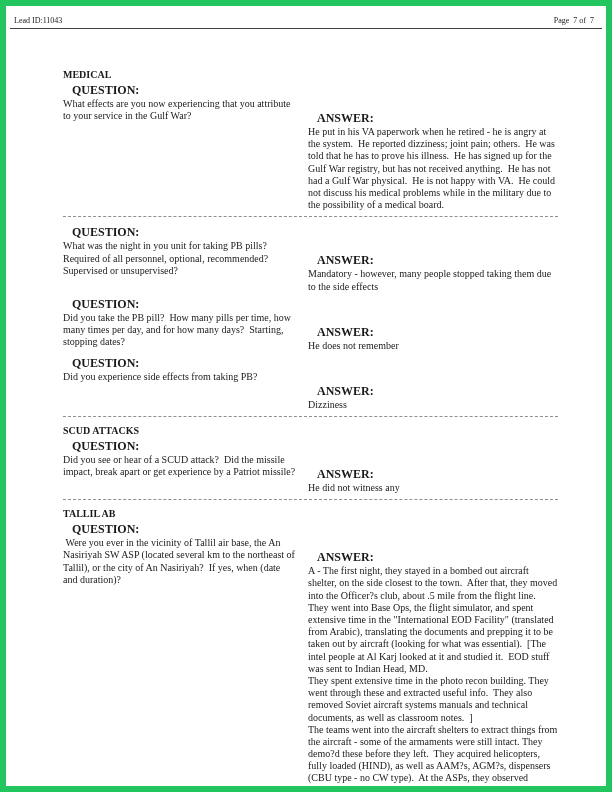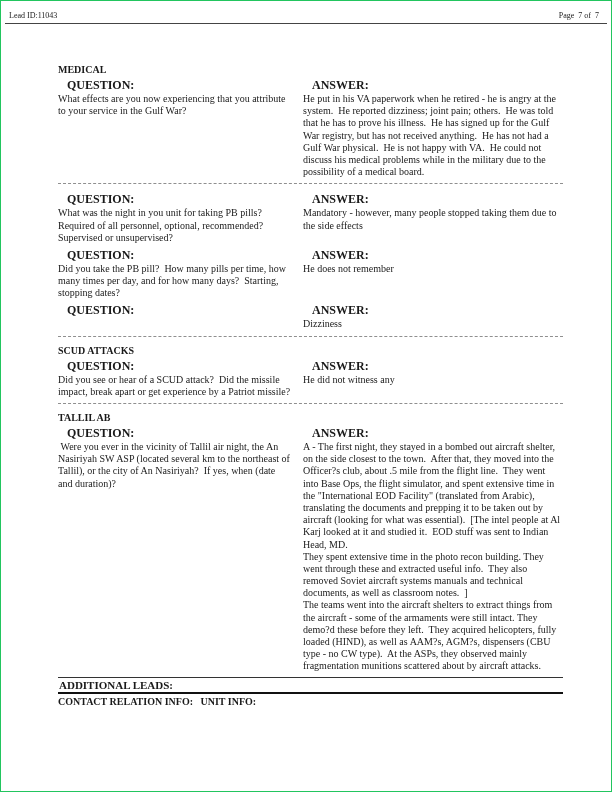--- a/index.html
+++ b/index.html
@@ -8,21 +8,21 @@
     font-family: "Liberation Serif", serif;
     color: #1a1a1a;
     -webkit-font-smoothing: antialiased;
   }
   .page {
     position: relative;
     width: 612px;
     height: 792px;
     background: #ffffff;
     overflow: hidden;
-    border: 1px solid #22c55e;
+    border: 6px solid #22c55e;
   }
   .page-header {
     display: flex;
     justify-content: space-between;
     align-items: flex-end;
     padding: 10px 12px 0 8px;
     font-size: 8px;
     white-space: pre;
   }
   .header-rule {
@@ -40,21 +40,21 @@
   .qa-row {
     display: flex;
     align-items: flex-start;
     margin-bottom: 4px;
   }
   .q-col {
     width: 245px;
     flex: 0 0 245px;
     padding-right: 12px;
   }
-  .a-col { flex: 1 1 auto; }
+  .a-col { flex: 1 1 auto; margin-top: 28px; }
   .qa-label {
     font-weight: bold;
     font-size: 12px;
     padding-left: 9px;
     line-height: 1.25;
   }
   .qa-text {
     font-size: 10px;
     line-height: 1.22;
     white-space: pre-wrap;
@@ -129,20 +129,21 @@
         </div>
         <div class="a-col">
           <div class="qa-label">ANSWER:</div>
           <div class="qa-text">He does not remember</div>
         </div>
       </div>
 
       <div class="qa-row">
         <div class="q-col">
           <div class="qa-label">QUESTION:</div>
+          <div class="qa-text">Did you experience side effects from taking PB?</div>
         </div>
         <div class="a-col">
           <div class="qa-label">ANSWER:</div>
           <div class="qa-text">Dizziness</div>
         </div>
       </div>
     </div>
 
     <div class="separator"></div>
 
@@ -160,21 +161,21 @@
       </div>
     </div>
 
     <div class="separator"></div>
 
     <div class="section">
       <div class="section-title">TALLIL AB</div>
       <div class="qa-row">
         <div class="q-col">
           <div class="qa-label">QUESTION:</div>
-          <div class="qa-text"> Were you ever in the vicinity of Tallil air night, the An Nasiriyah SW ASP (located several km to the northeast of Tallil), or the city of An Nasiriyah?  If yes, when (date and duration)?</div>
+          <div class="qa-text"> Were you ever in the vicinity of Tallil air base, the An Nasiriyah SW ASP (located several km to the northeast of Tallil), or the city of An Nasiriyah?  If yes, when (date and duration)?</div>
         </div>
         <div class="a-col">
           <div class="qa-label">ANSWER:</div>
           <div class="qa-text">A - The first night, they stayed in a bombed out aircraft shelter, on the side closest to the town.  After that, they moved into the Officer?s club, about .5 mile from the flight line.  They went into Base Ops, the flight simulator, and spent extensive time in the "International EOD Facility" (translated from Arabic), translating the documents and prepping it to be taken out by aircraft (looking for what was essential).  [The intel people at Al Karj looked at it and studied it.  EOD stuff was sent to Indian Head, MD.
 They spent extensive time in the photo recon building. They went through these and extracted useful info.  They also removed Soviet aircraft systems manuals and technical documents, as well as classroom notes.  ]
 The teams went into the aircraft shelters to extract things from the aircraft - some of the armaments were still intact. They demo?d these before they left.  They acquired helicopters, fully loaded (HIND), as well as AAM?s, AGM?s, dispensers (CBU type - no CW type).  At the ASPs, they observed mainly fragmentation munitions scattered about by aircraft attacks.</div>
         </div>
       </div>
     </div>
 

